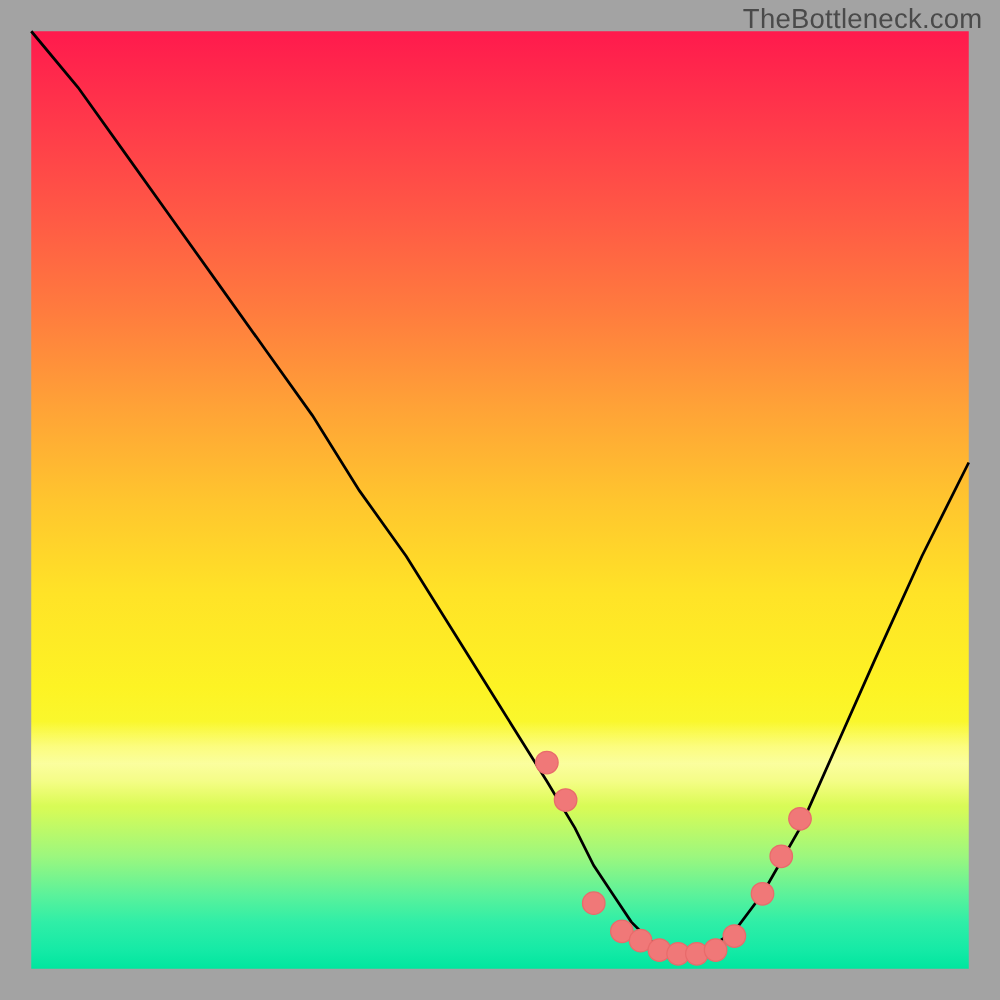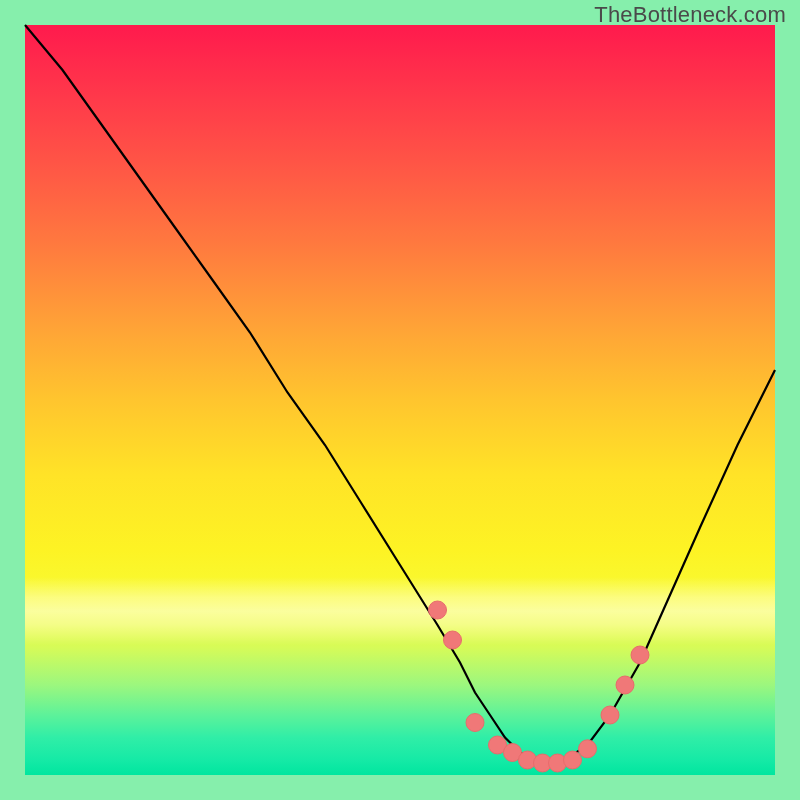--- a/index.html
+++ b/index.html
@@ -10,21 +10,21 @@
     background: #000;
     overflow: hidden;
     font-family: Arial, Helvetica, sans-serif;
   }
   .frame {
     position: absolute;
     left: 0;
     top: 0;
     width: 800px;
     height: 800px;
-    background: #86efac;
+    background: #a3a3a3;
   }
   .plot {
     position: absolute;
     left: 25px;
     top: 25px;
     width: 750px;
     height: 750px;
     background: linear-gradient(
       to bottom,
       #ff1a4d 0%,

